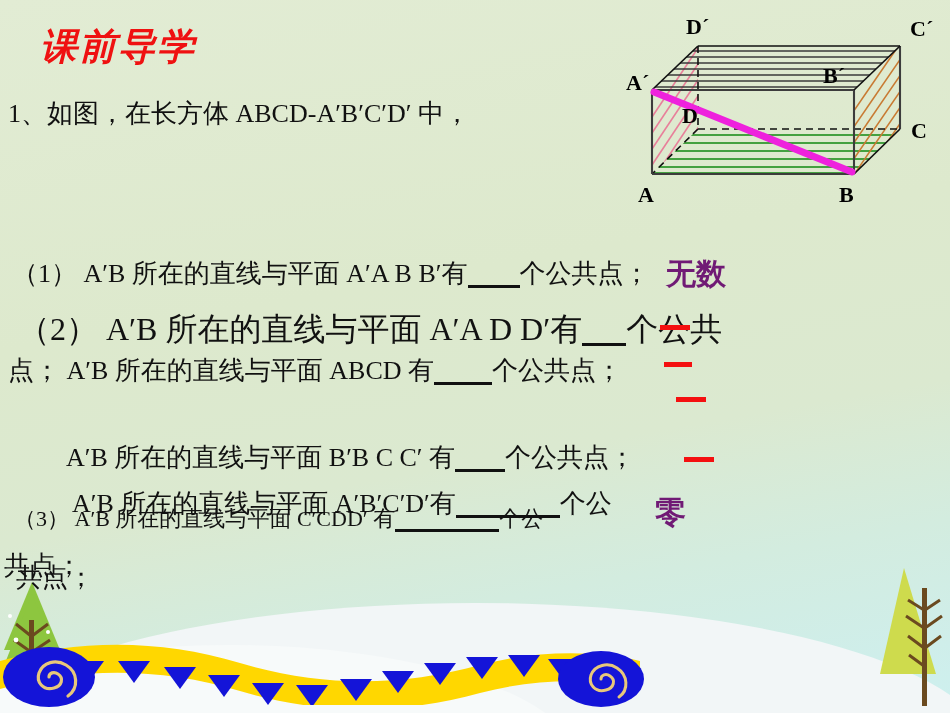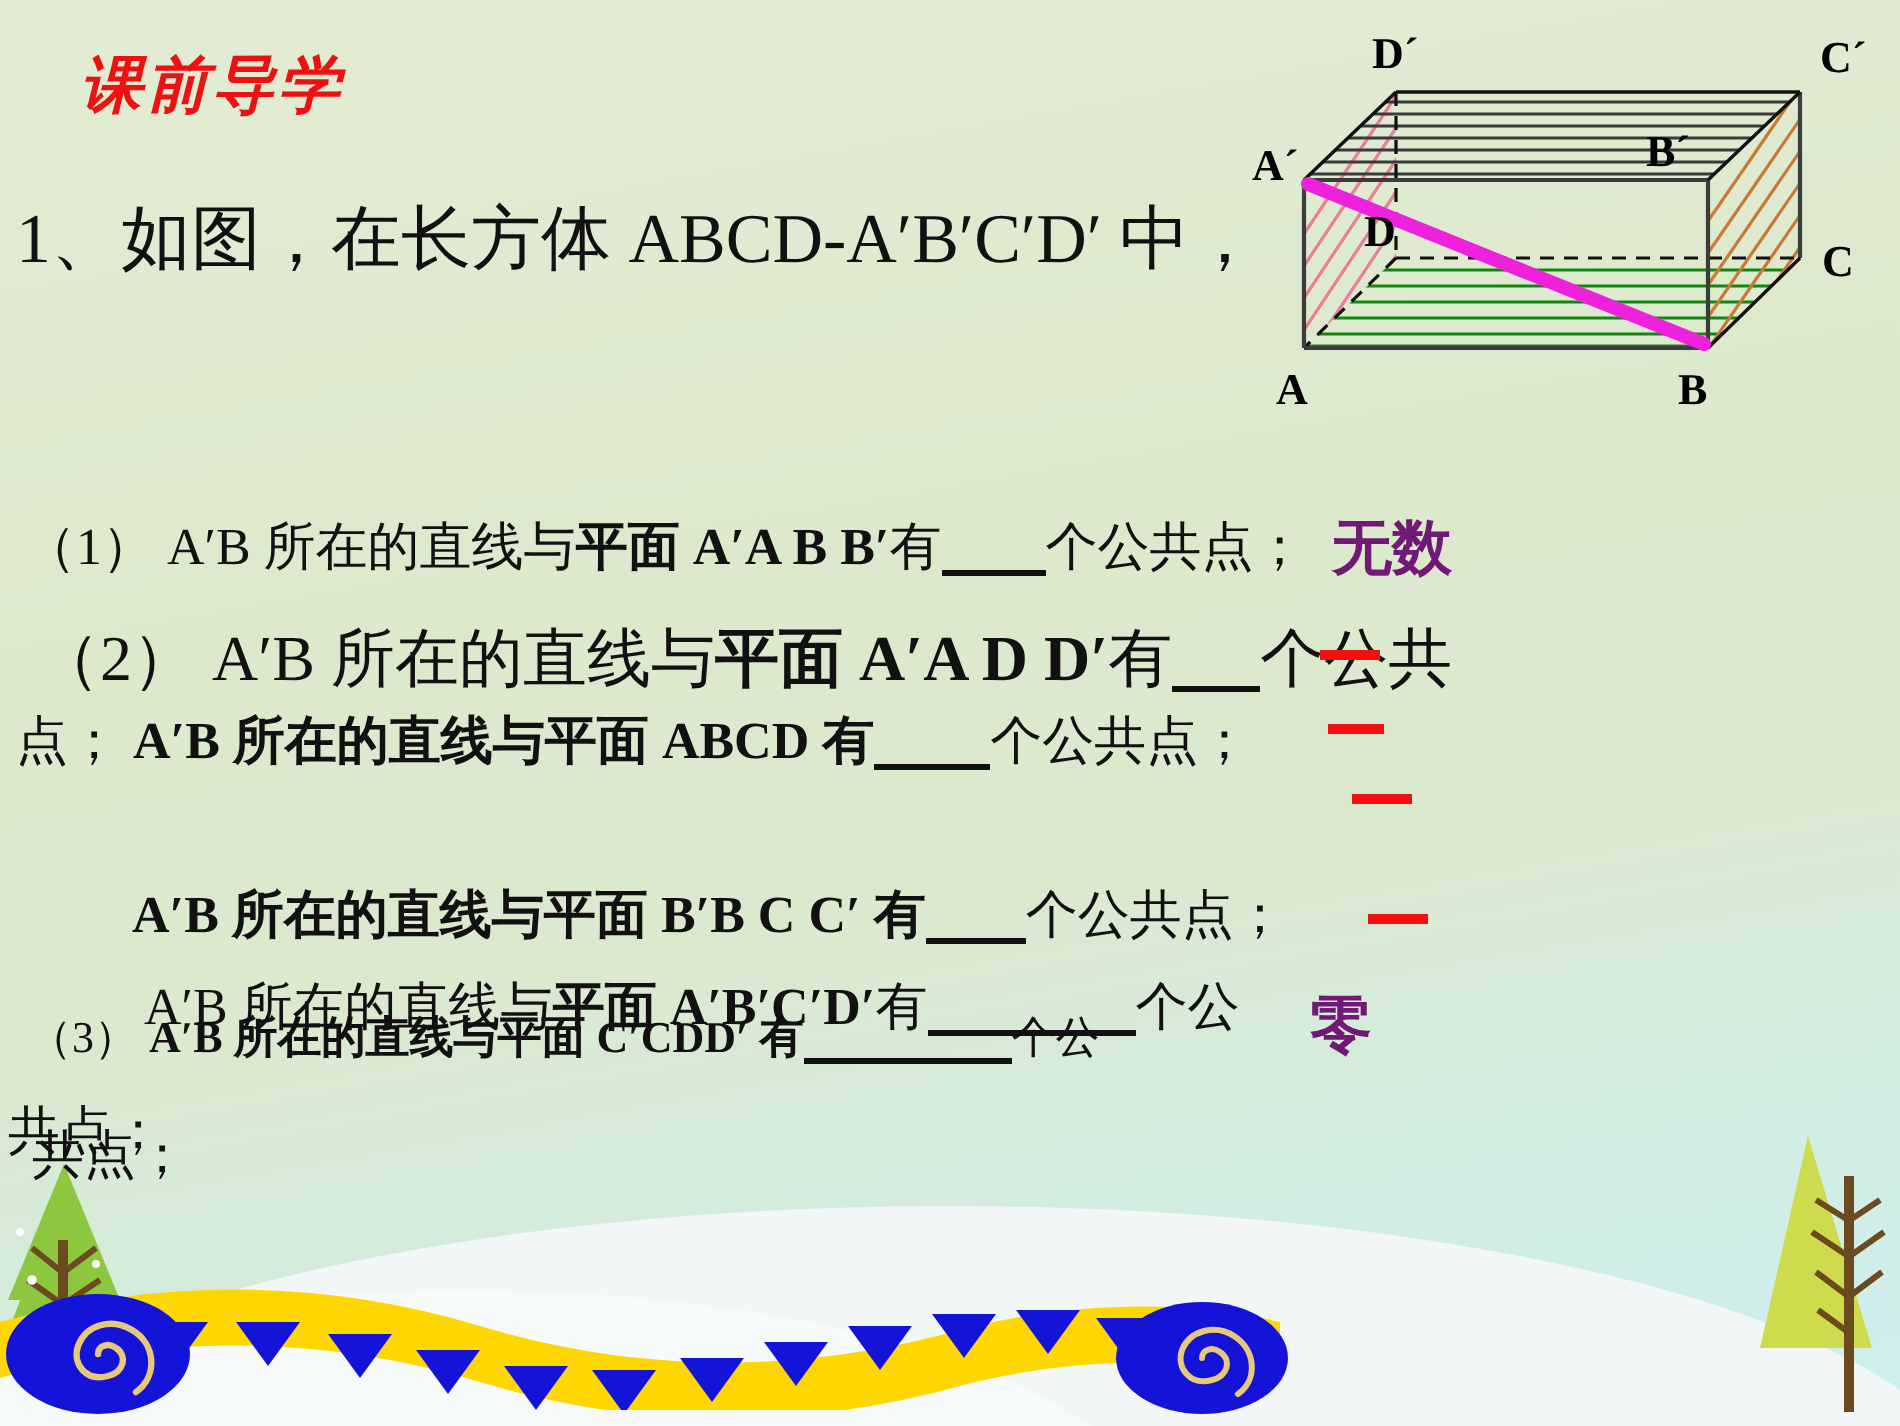--- a/index.html
+++ b/index.html
@@ -16,31 +16,31 @@
     border-radius:50% 50% 0 0/100% 100% 0 0;
   }
   .snow2{
     position:absolute;left:-120px;width:700px;bottom:-52px;height:120px;
     background:#f7fafa;
     border-radius:50% 50% 0 0/100% 100% 0 0;
   }
   
   .title{
     position:absolute;left:40px;top:22px;
-    font-size:31px;color:#ef1111;font-weight:bold;
+    font-size:37px;color:#ef1111;font-weight:bold;
     font-family:"DejaVu Sans",sans-serif;
     letter-spacing:2px;
     font-style:italic;
     white-space:nowrap;
   }
   
   .line{position:absolute;white-space:nowrap;color:#111;}
-  .q1{left:8px;top:96px;font-size:35px;}
+  .q1{left:8px;top:96px;font-size:26px;}
   .latin{font-family:"Liberation Serif",serif;}
-  .bold{font-weight:bold;}
+  .bold{font-weight:normal;}
   .qA{left:12px;top:256px;font-size:26px;}
   .qB{left:18px;top:308px;font-size:32px;}
   .qC{left:8px;top:353px;font-size:26px;}
   .qD{left:66px;top:440px;font-size:26px;}
   .qE{left:60px;top:486px;font-size:26px;margin-left:12px;}
   .qF{left:14px;top:504px;font-size:22px;}
   .qG{left:4px;top:548px;font-size:26px;}
   
   .blank{display:inline-block;border-bottom:3px solid #111;vertical-align:-6px;}
   .bw1{width:52px;}

